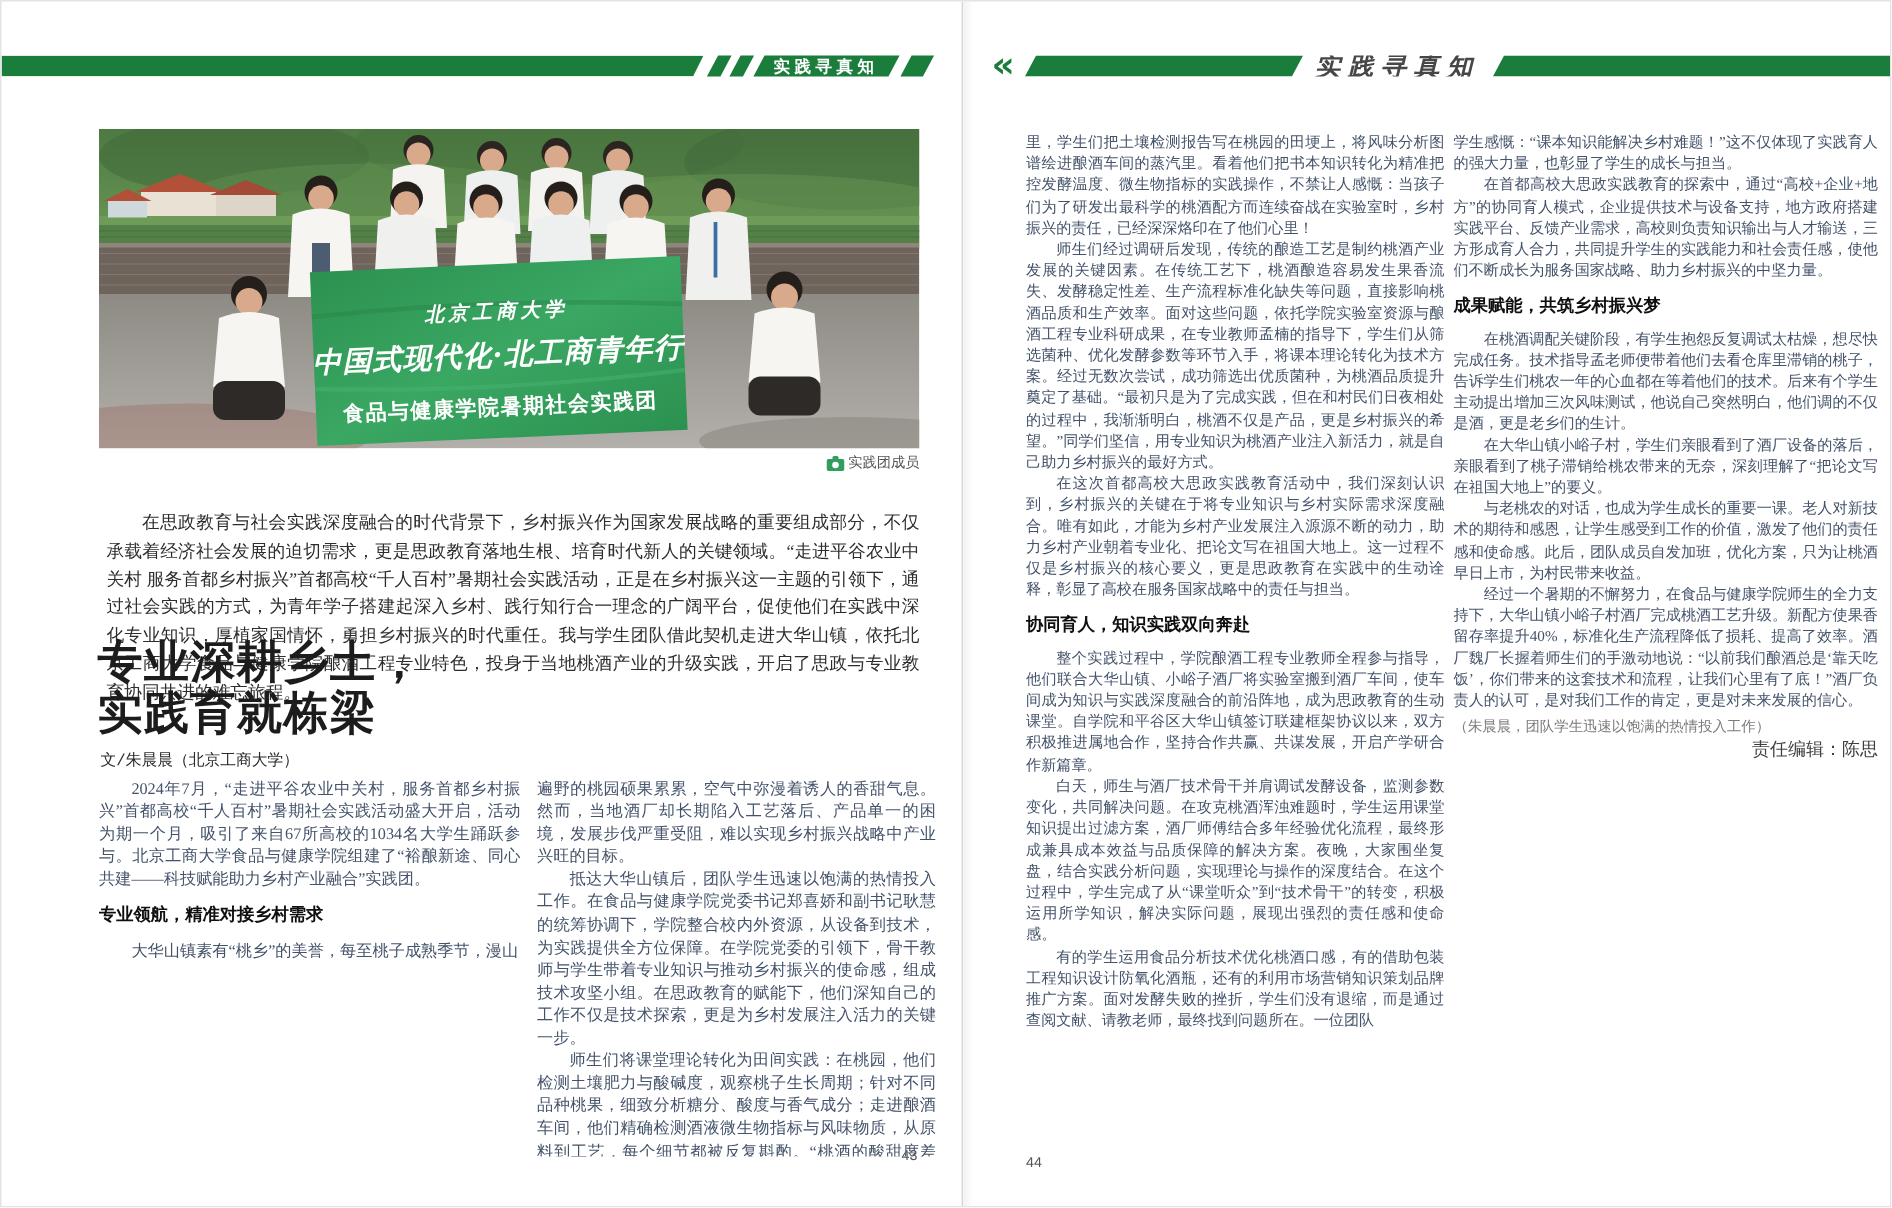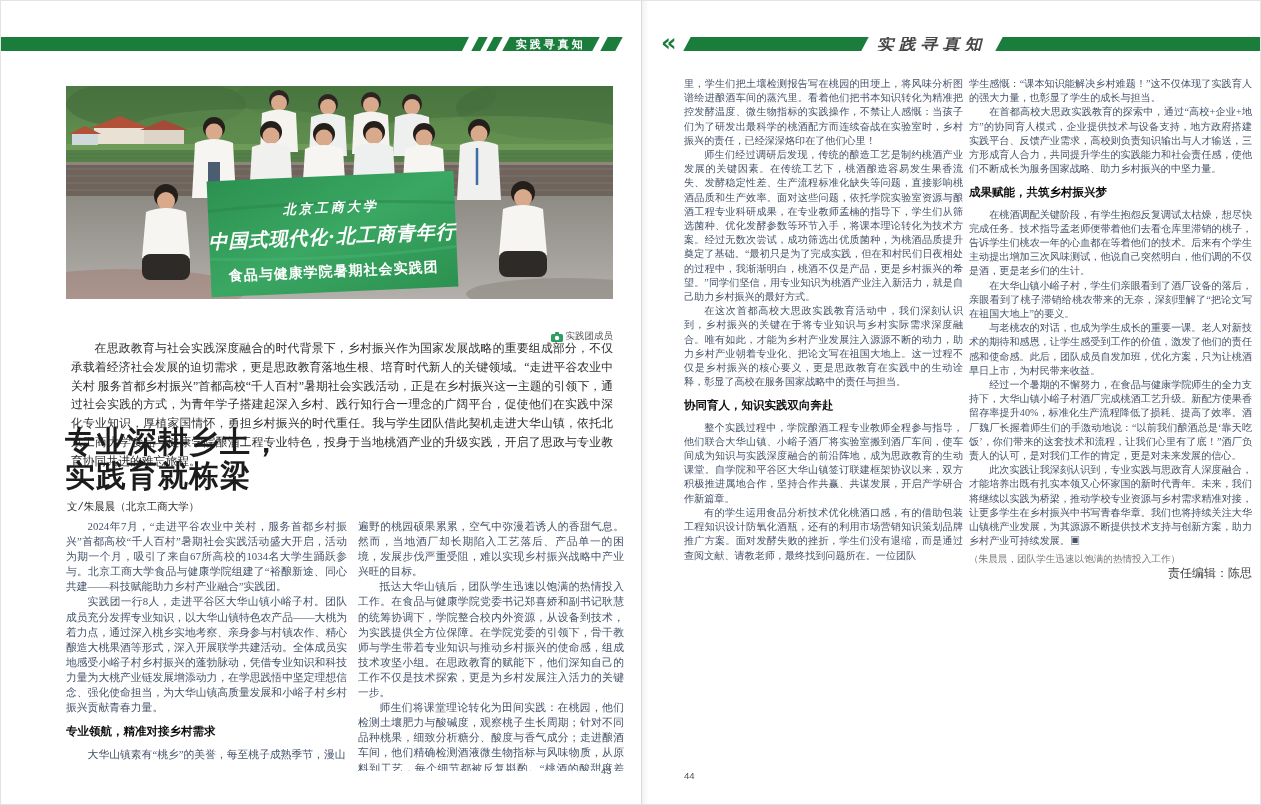--- a/index.html
+++ b/index.html
@@ -32,34 +32,34 @@
     transform:skewX(-28deg); margin-left:10px; }
   .hdr-callig { padding:0 12px; font-family:"DejaVu Serif", serif; font-style:italic;
     font-weight:bold; font-size:17px; color:#474747; letter-spacing:5px; white-space:nowrap; }
   .hdr-right .seg2 { flex:1; height:14px; background:var(--green);
     transform:skewX(-28deg); margin-right:-10px; }
 
   
   .photo { position:absolute; left:65px; top:85px; width:547px; height:213px; overflow:hidden; }
   .caption { position:absolute; left:65px; top:301px; width:547px; text-align:right;
     font-family:"Liberation Sans", sans-serif; font-size:9.5px; color:#555;
-    display:flex; justify-content:flex-end; align-items:center; gap:3px;margin-top:28px; }
+    display:flex; justify-content:flex-end; align-items:center; gap:3px; }
 
   
   .intro { position:absolute; left:70px; top:338px; width:542px;
     font-size:11.8px; line-height:18.8px; text-align:justify; color:#2d2d2d; text-indent:2em; }
   .title { position:absolute; left:64px; top:424px; width:300px;
     font-size:30px; line-height:34px; font-weight:600; color:#1c1c1c; letter-spacing:1px; }
   .byline { position:absolute; left:66px; top:499px; font-family:Liberation Mono, monospace;
     font-size:10.5px; color:#2a2a2a; }
 
   
   .col { position:absolute; text-align:justify; color:#44536a; overflow:hidden; }
   .col.l { font-size:10.8px; line-height:15.1px; top:518px; height:252px; }
-  .col.r { font-size:10.1px; line-height:14.2px; top:76px; height:674px; }
+  .col.r { font-size:10.1px; line-height:14.2px; top:88px; height:674px; }
   .col-l1 { left:65px;  width:281px; }
   .col-l2 { left:357px; width:266px; }
   .col-r1 { left:683px; width:279px; }
   .col-r2 { left:968px; width:283px; }
   .frag { text-indent:2em; }
   .frag-cont { text-indent:0; }
   .frag-heading { text-indent:0; font-family:"Liberation Sans", sans-serif; font-weight:bold;
     font-size:11.5px; color:#0f0f0f; margin:9px 0 8px; }
   .frag-attribution { text-indent:0; color:#7a7a7a; font-size:9.6px; margin-top:3px; }
   .frag-editor { text-indent:0; text-align:right; color:#3f3f3f; 
@@ -237,46 +237,45 @@
   <p class="intro">在思政教育与社会实践深度融合的时代背景下，乡村振兴作为国家发展战略的重要组成部分，不仅承载着经济社会发展的迫切需求，更是思政教育落地生根、培育时代新人的关键领域。“走进平谷农业中关村 服务首都乡村振兴”首都高校“千人百村”暑期社会实践活动，正是在乡村振兴这一主题的引领下，通过社会实践的方式，为青年学子搭建起深入乡村、践行知行合一理念的广阔平台，促使他们在实践中深化专业知识，厚植家国情怀，勇担乡村振兴的时代重任。我与学生团队借此契机走进大华山镇，依托北京工商大学食品与健康学院酿酒工程专业特色，投身于当地桃酒产业的升级实践，开启了思政与专业教育协同共进的难忘旅程。</p>
 
   <h1 class="title">
     <span>专业深耕乡土，</span><br>
     <span>实践育就栋梁</span>
   </h1>
   <div class="byline">文/朱晨晨（北京工商大学）</div>
 
   <div class="col l col-l1">
       <p class="frag frag-para">2024年7月，“走进平谷农业中关村，服务首都乡村振兴”首都高校“千人百村”暑期社会实践活动盛大开启，活动为期一个月，吸引了来自67所高校的1034名大学生踊跃参与。北京工商大学食品与健康学院组建了“裕酿新途、同心共建——科技赋能助力乡村产业融合”实践团。</p>
-      <p class="frag frag-para">实践团一行8人，走进平谷区大华山镇小峪子村。团队成员充分发挥专业知识，以大华山镇特色农产品——大桃为着力点，通过深入桃乡实地考察、亲身参与村镇农作、精心酿造大桃果酒等形式，深入开展联学共建活动。全体成员实地感受小峪子村乡村振兴的蓬勃脉动，凭借专业知识和科技力量为大桃产业链发展增添动力，在学思践悟中坚定理想信念、强化使命担当，为大华山镇高质量发展和小峪子村乡村振兴贡献青春力量。</p>
       <p class="frag frag-heading">专业领航，精准对接乡村需求</p>
       <p class="frag frag-para">大华山镇素有“桃乡”的美誉，每至桃子成熟季节，漫山</p>
     </div>
   <div class="col l col-l2">
       <p class="frag frag-cont">遍野的桃园硕果累累，空气中弥漫着诱人的香甜气息。然而，当地酒厂却长期陷入工艺落后、产品单一的困境，发展步伐严重受阻，难以实现乡村振兴战略中产业兴旺的目标。</p>
       <p class="frag frag-para">抵达大华山镇后，团队学生迅速以饱满的热情投入工作。在食品与健康学院党委书记郑喜娇和副书记耿慧的统筹协调下，学院整合校内外资源，从设备到技术，为实践提供全方位保障。在学院党委的引领下，骨干教师与学生带着专业知识与推动乡村振兴的使命感，组成技术攻坚小组。在思政教育的赋能下，他们深知自己的工作不仅是技术探索，更是为乡村发展注入活力的关键一步。</p>
       <p class="frag frag-para">师生们将课堂理论转化为田间实践：在桃园，他们检测土壤肥力与酸碱度，观察桃子生长周期；针对不同品种桃果，细致分析糖分、酸度与香气成分；走进酿酒车间，他们精确检测酒液微生物指标与风味物质，从原料到工艺，每个细节都被反复斟酌。“桃酒的酸甜度差0.1个百分点，就可能影响最后的销路。”学生们认真地说。在那些与大桃、酒坛相伴的时光</p>
     </div>
   <div class="col r col-r1">
       <p class="frag frag-cont">里，学生们把土壤检测报告写在桃园的田埂上，将风味分析图谱绘进酿酒车间的蒸汽里。看着他们把书本知识转化为精准把控发酵温度、微生物指标的实践操作，不禁让人感慨：当孩子们为了研发出最科学的桃酒配方而连续奋战在实验室时，乡村振兴的责任，已经深深烙印在了他们心里！</p>
       <p class="frag frag-para">师生们经过调研后发现，传统的酿造工艺是制约桃酒产业发展的关键因素。在传统工艺下，桃酒酿造容易发生果香流失、发酵稳定性差、生产流程标准化缺失等问题，直接影响桃酒品质和生产效率。面对这些问题，依托学院实验室资源与酿酒工程专业科研成果，在专业教师孟楠的指导下，学生们从筛选菌种、优化发酵参数等环节入手，将课本理论转化为技术方案。经过无数次尝试，成功筛选出优质菌种，为桃酒品质提升奠定了基础。“最初只是为了完成实践，但在和村民们日夜相处的过程中，我渐渐明白，桃酒不仅是产品，更是乡村振兴的希望。”同学们坚信，用专业知识为桃酒产业注入新活力，就是自己助力乡村振兴的最好方式。</p>
       <p class="frag frag-para">在这次首都高校大思政实践教育活动中，我们深刻认识到，乡村振兴的关键在于将专业知识与乡村实际需求深度融合。唯有如此，才能为乡村产业发展注入源源不断的动力，助力乡村产业朝着专业化、把论文写在祖国大地上。这一过程不仅是乡村振兴的核心要义，更是思政教育在实践中的生动诠释，彰显了高校在服务国家战略中的责任与担当。</p>
       <p class="frag frag-heading">协同育人，知识实践双向奔赴</p>
       <p class="frag frag-para">整个实践过程中，学院酿酒工程专业教师全程参与指导，他们联合大华山镇、小峪子酒厂将实验室搬到酒厂车间，使车间成为知识与实践深度融合的前沿阵地，成为思政教育的生动课堂。自学院和平谷区大华山镇签订联建框架协议以来，双方积极推进属地合作，坚持合作共赢、共谋发展，开启产学研合作新篇章。</p>
+      <p class="frag frag-para">白天，师生与酒厂技术骨干并肩调试发酵设备，监测参数变化，共同解决问题。在攻克桃酒浑浊难题时，学生运用课堂知识提出过滤方案，酒厂师傅结合多年经验优化流程，最终形成兼具成本效益与品质保障的解决方案。夜晚，大家围坐复盘，结合实践分析问题，实现理论与操作的深度结合。在这个过程中，学生完成了从“课堂听众”到“技术骨干”的转变，积极运用所学知识，解决实际问题，展现出强烈的责任感和使命感。</p>
       <p class="frag frag-para">有的学生运用食品分析技术优化桃酒口感，有的借助包装工程知识设计防氧化酒瓶，还有的利用市场营销知识策划品牌推广方案。面对发酵失败的挫折，学生们没有退缩，而是通过查阅文献、请教老师，最终找到问题所在。一位团队</p>
     </div>
   <div class="col r col-r2">
       <p class="frag frag-cont">学生感慨：“课本知识能解决乡村难题！”这不仅体现了实践育人的强大力量，也彰显了学生的成长与担当。</p>
       <p class="frag frag-para">在首都高校大思政实践教育的探索中，通过“高校+企业+地方”的协同育人模式，企业提供技术与设备支持，地方政府搭建实践平台、反馈产业需求，高校则负责知识输出与人才输送，三方形成育人合力，共同提升学生的实践能力和社会责任感，使他们不断成长为服务国家战略、助力乡村振兴的中坚力量。</p>
       <p class="frag frag-heading">成果赋能，共筑乡村振兴梦</p>
       <p class="frag frag-para">在桃酒调配关键阶段，有学生抱怨反复调试太枯燥，想尽快完成任务。技术指导孟老师便带着他们去看仓库里滞销的桃子，告诉学生们桃农一年的心血都在等着他们的技术。后来有个学生主动提出增加三次风味测试，他说自己突然明白，他们调的不仅是酒，更是老乡们的生计。</p>
       <p class="frag frag-para">在大华山镇小峪子村，学生们亲眼看到了酒厂设备的落后，亲眼看到了桃子滞销给桃农带来的无奈，深刻理解了“把论文写在祖国大地上”的要义。</p>
       <p class="frag frag-para">与老桃农的对话，也成为学生成长的重要一课。老人对新技术的期待和感恩，让学生感受到工作的价值，激发了他们的责任感和使命感。此后，团队成员自发加班，优化方案，只为让桃酒早日上市，为村民带来收益。</p>
       <p class="frag frag-para">经过一个暑期的不懈努力，在食品与健康学院师生的全力支持下，大华山镇小峪子村酒厂完成桃酒工艺升级。新配方使果香留存率提升40%，标准化生产流程降低了损耗、提高了效率。酒厂魏厂长握着师生们的手激动地说：“以前我们酿酒总是‘靠天吃饭’，你们带来的这套技术和流程，让我们心里有了底！”酒厂负责人的认可，是对我们工作的肯定，更是对未来发展的信心。</p>
-      <p class="frag frag-para">此次实践让我深刻认识到，专业实践与思政育人深度融合，才能培养出既有扎实本领又心怀家国的新时代青年。未来，我们将继续以实践为桥梁，推动学校专业资源与乡村需求精准对接，让更多学生在乡村振兴中书写青春华章。我们也将持续关注大华山镇桃产业发展，为其源源不断提供技术支持与创新方案，助力乡村产业可持续发展。▣</p>
       <p class="frag frag-attribution">（朱晨晨，团队学生迅速以饱满的热情投入工作）</p>
       <p class="frag frag-editor">责任编辑：陈思</p>
     </div>
 
   <div class="pagenum left43">43</div>
   <div class="pagenum right44">44</div>
 
   <div class="gutter"></div>
   <div class="gutter-shade"></div>
 </div>

